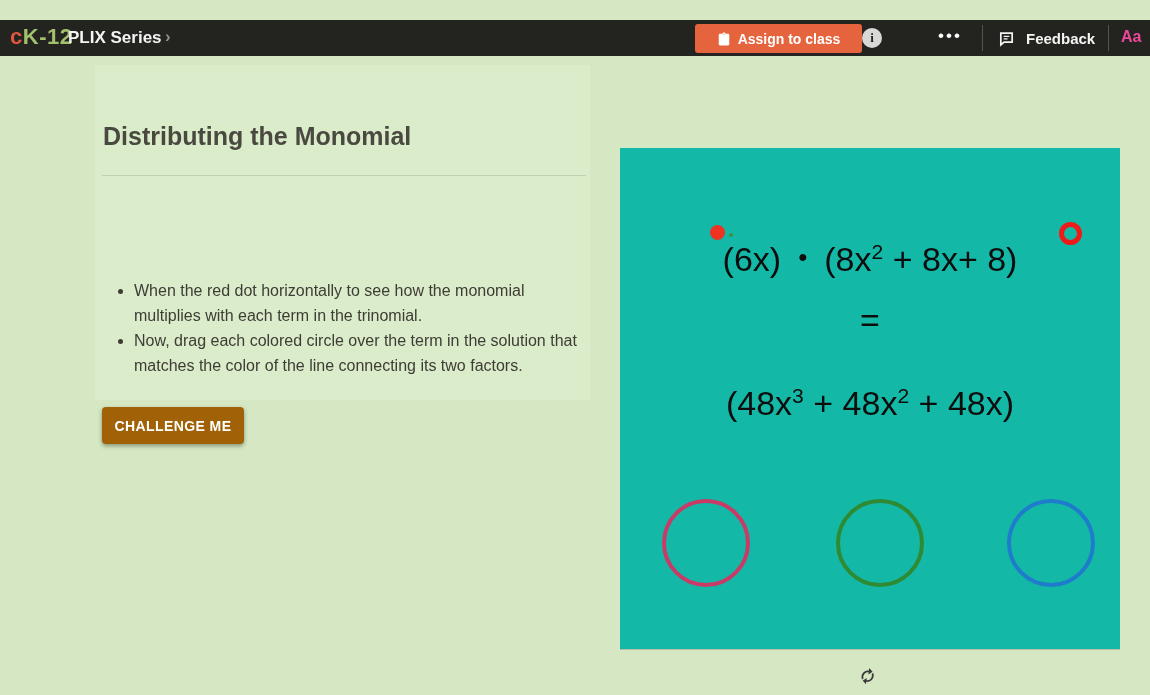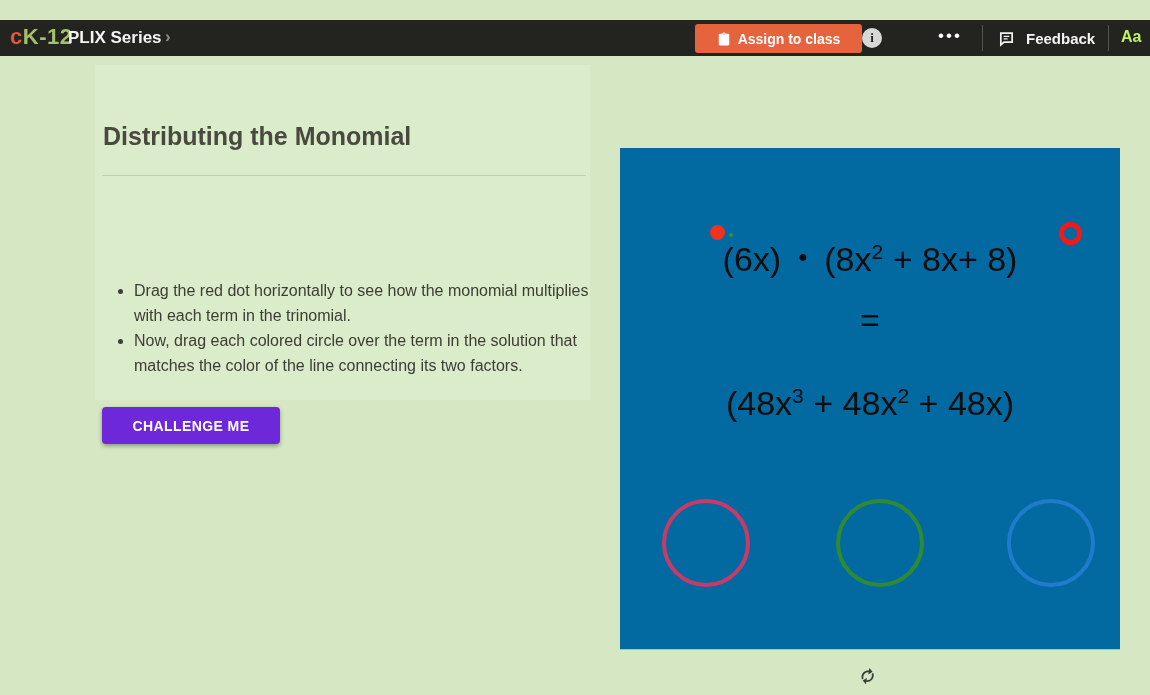--- a/index.html
+++ b/index.html
@@ -49,21 +49,21 @@
   .vdiv { position: absolute; top: 5px; width: 1px; height: 26px; background: #55554f; }
   .vdiv.d1 { left: 982px; }
   .vdiv.d2 { left: 1108px; }
   .feedback-btn {
     position: absolute; left: 998px; top: 7px; height: 22px;
     display: flex; align-items: center; gap: 11px;
     color: #f4f4f2; font-size: 15px; font-weight: bold; cursor: pointer;
   }
   .aa-btn {
     position: absolute; left: 1121px; top: 8px;
-    color: #bef264; font-size: 16px; font-weight: bold; cursor: pointer;
+    color: #ec4899; font-size: 16px; font-weight: bold; cursor: pointer;
   }
 
   
   .left-panel {
     position: absolute; left: 95px; top: 45px; width: 495px; height: 335px;
     background: #dbecca;
   }
   .page-title {
     position: absolute; left: 103px; top: 102px; width: 484px;
     color: #4a4940; font-size: 25px; font-weight: bold;
@@ -76,32 +76,32 @@
     position: absolute; left: 102px; top: 193px; width: 490px;
     color: #3d3c35; font-size: 16px; line-height: 25px;
   }
   .bullets {
     position: absolute; left: 102px; top: 258px; width: 488px;
     color: #3d3c35; font-size: 16px; line-height: 25px;
     padding-left: 32px;
   }
   .bullets li { margin-bottom: 0; }
   .challenge-btn {
-    position: absolute; left: 102px; top: 387px; width: 178px; height: 37px;
-    background: #6d28d9; border: none; border-radius: 4px;
+    position: absolute; left: 102px; top: 387px; width: 142px; height: 37px;
+    background: #a16207; border: none; border-radius: 4px;
     color: #ffffff; font-size: 14px; font-weight: bold; letter-spacing: 0.4px;
     font-family: "Liberation Sans", sans-serif;
     box-shadow: 0 2px 4px rgba(40,50,30,0.45);
     cursor: pointer;
   }
 
   
   .plix-panel {
     position: absolute; left: 620px; top: 128px; width: 500px; height: 502px;
-    background: #0369a1; border-bottom: 1px solid #b7bcab;
+    background: #14b8a6; border-bottom: 1px solid #b7bcab;
   }
   .math { color: #0d0d0d; font-size: 34px; text-align: center; white-space: pre; }
   .math sup { font-size: 0.62em; vertical-align: 0.55em; }
   .expr-row {
     position: absolute; left: 0; top: 92px; width: 100%;
     display: flex; justify-content: center; align-items: center; gap: 17px;
   }
   .mult-dot { font-size: 26px; transform: translateY(-2px); }
   .equals-row { position: absolute; left: 0; top: 153px; width: 100%; }
   .solution-row { position: absolute; left: 0; top: 236px; width: 100%; }
@@ -172,21 +172,21 @@
     <div class="aa-btn">Aa</div>
   </div>
 
   <div class="left-panel"></div>
 
   <h1 class="page-title">Distributing the Monomial</h1>
   <hr class="title-rule">
 
 
   <ul class="bullets">
-    <li>Drag the red dot horizontally to see how the monomial multiplies with each term in the trinomial.</li>
+    <li>When the red dot horizontally to see how the monomial multiplies with each term in the trinomial.</li>
     <li>Now, drag each colored circle over the term in the solution that matches the color of the line connecting its two factors.</li>
   </ul>
 
   <button class="challenge-btn">CHALLENGE ME</button>
 
   <div class="plix-panel">
 
     <div class="drag-dot"></div>
     <div class="dot-speck"></div>
     <div class="drag-ring"></div>

